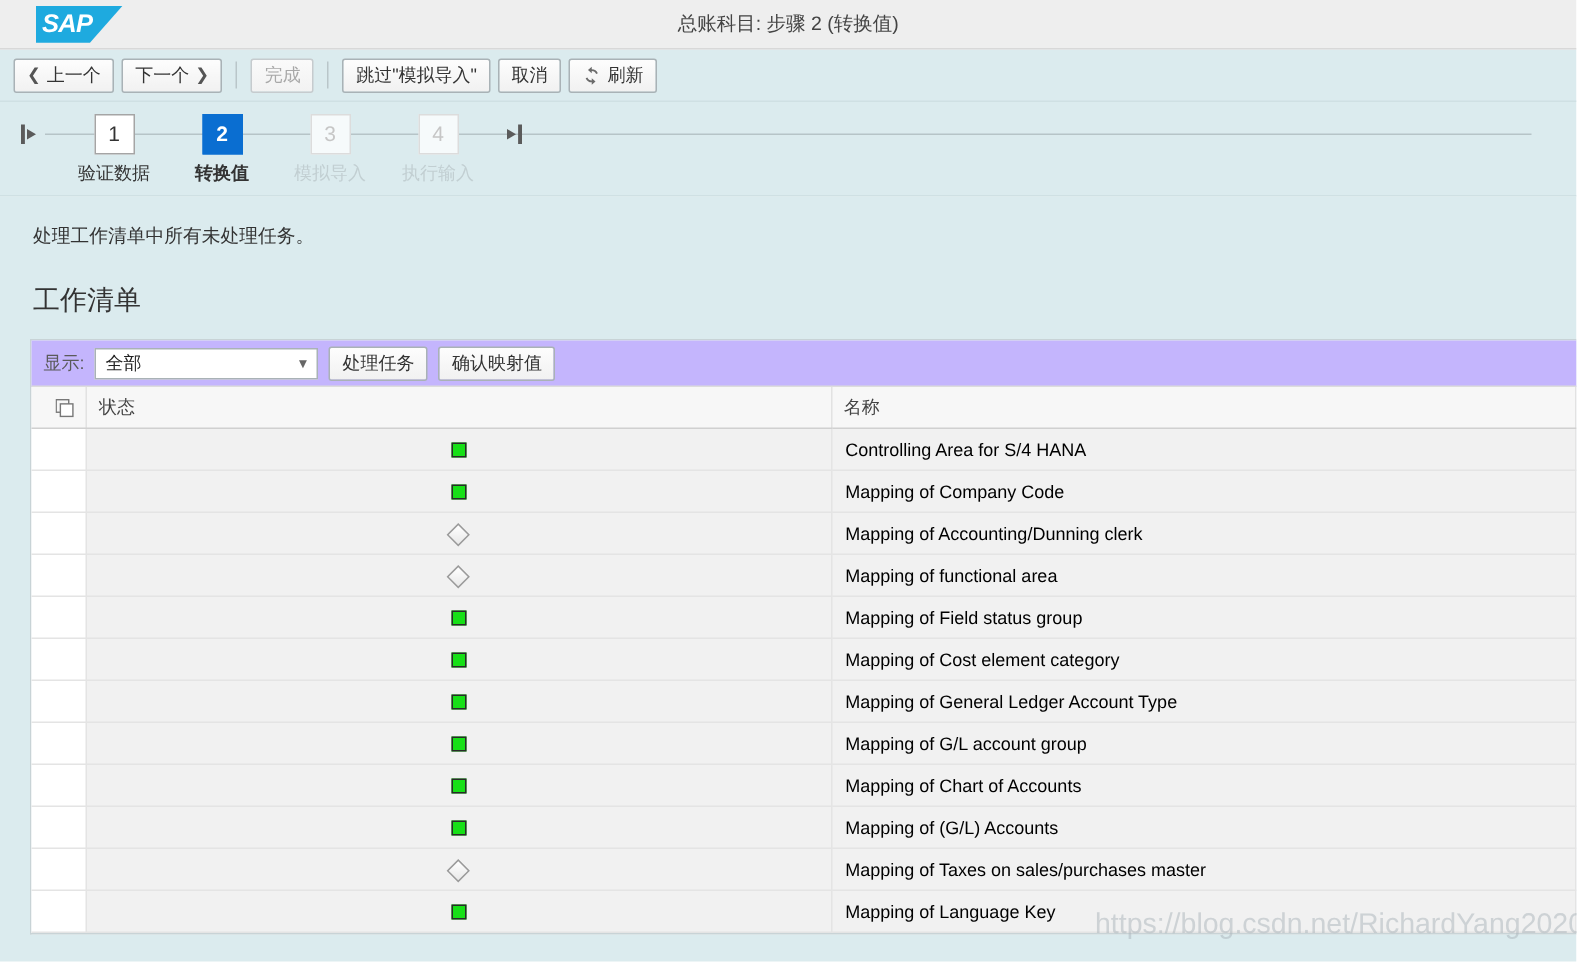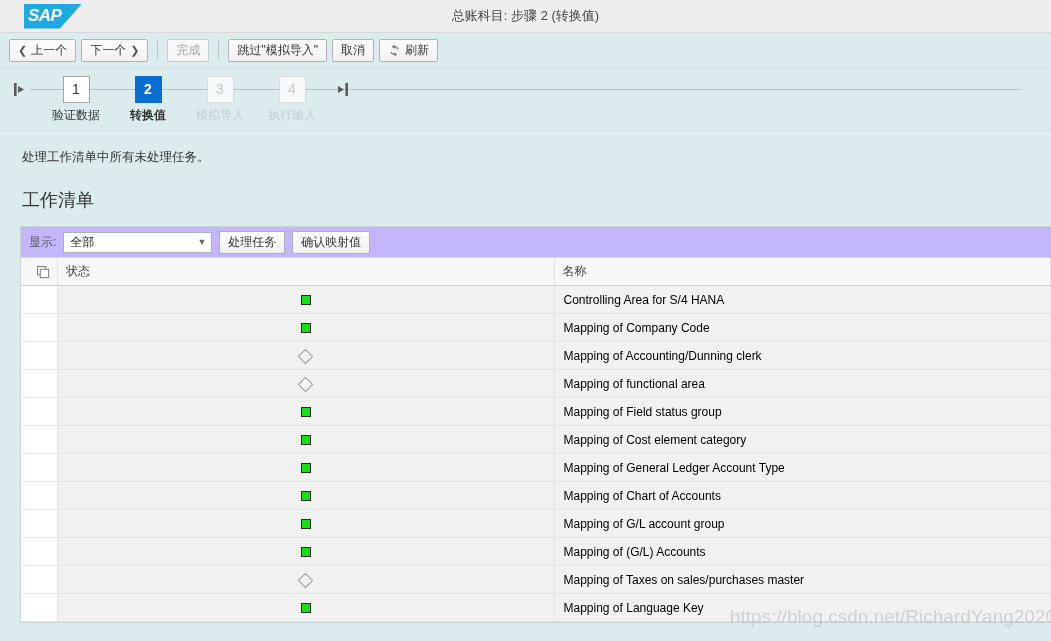--- a/index.html
+++ b/index.html
@@ -463,26 +463,26 @@
             <td class="name-col"><span class="name-link">Mapping of Cost element category</span></td>
           </tr>
           <tr>
             <td class="sel-col"></td>
             <td class="status-col"><span class="st-green"></span></td>
             <td class="name-col"><span class="name-link">Mapping of General Ledger Account Type</span></td>
           </tr>
           <tr>
             <td class="sel-col"></td>
             <td class="status-col"><span class="st-green"></span></td>
+            <td class="name-col"><span class="name-link">Mapping of G/L account group</span></td>
+          </tr>
+          <tr>
+            <td class="sel-col"></td>
+            <td class="status-col"><span class="st-green"></span></td>
             <td class="name-col"><span class="name-link">Mapping of Chart of Accounts</span></td>
-          </tr>
-          <tr>
-            <td class="sel-col"></td>
-            <td class="status-col"><span class="st-green"></span></td>
-            <td class="name-col"><span class="name-link">Mapping of G/L account group</span></td>
           </tr>
           <tr>
             <td class="sel-col"></td>
             <td class="status-col"><span class="st-green"></span></td>
             <td class="name-col"><span class="name-link">Mapping of (G/L) Accounts</span></td>
           </tr>
           <tr>
             <td class="sel-col"></td>
             <td class="status-col"><span class="st-diamond"></span></td>
             <td class="name-col"><span class="name-link">Mapping of Taxes on sales/purchases master</span></td>

